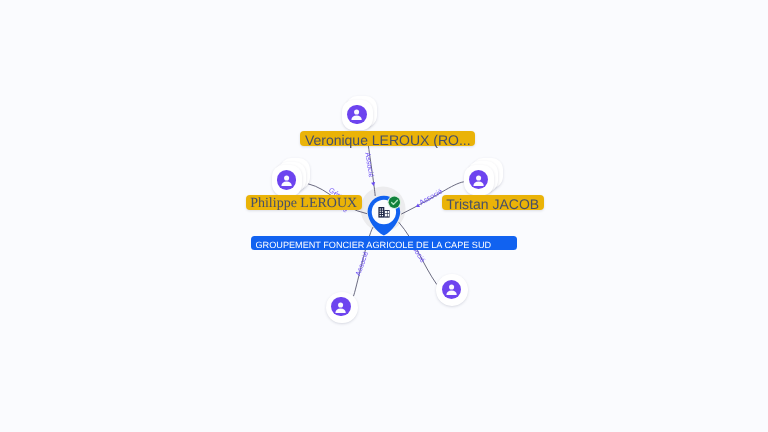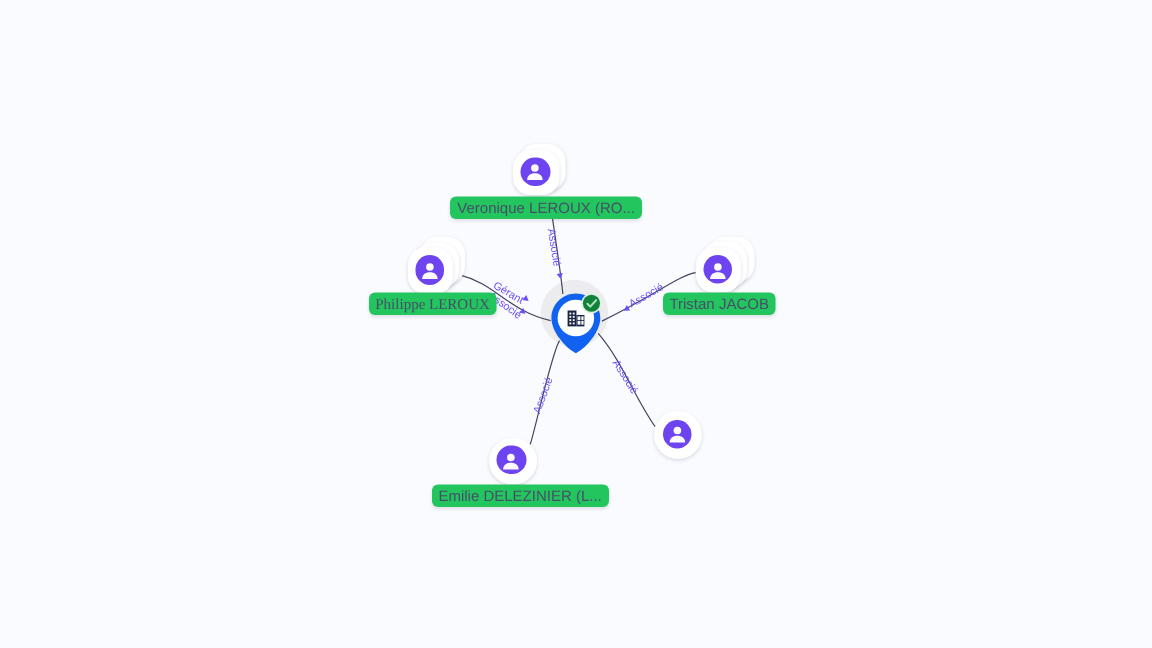--- a/index.html
+++ b/index.html
@@ -4,23 +4,23 @@
 <title>Graph</title>
 <style>
   html,body{margin:0;padding:0;}
   body{width:768px;height:432px;overflow:hidden;background:#fafbfe;
        font-family:"Liberation Sans",sans-serif;-webkit-font-smoothing:antialiased;text-rendering:geometricPrecision;}
   #stage{position:relative;width:768px;height:432px;background:#fafbfe;will-change:transform;}
   svg.graph{position:absolute;left:0;top:0;width:768px;height:432px;overflow:visible;}
   .node-label{
     position:absolute;
     opacity:.999;
-    background:#22c55e;
+    background:#eab308;
     color:#474f68;
-    font-size:10px;
+    font-size:14px;
     line-height:18px;
     height:15px;
     padding:0 4.6px;
     border-radius:4px;
     white-space:nowrap;
     box-shadow:0 1px 2.5px rgba(40,50,80,.14);
     box-sizing:border-box;
   }
   .center-label{
     position:absolute;
@@ -159,16 +159,16 @@
     <g>
       <circle cx="394.3" cy="202.2" r="6.8" fill="#ddf0e2"></circle>
       <circle cx="394.3" cy="202.2" r="5.7" fill="#11813b"></circle>
       <path d="M391.6,202.5 l1.9,1.9 l3.9,-4.2" fill="none" stroke="#aee3bd" stroke-width="1.35" stroke-linecap="round" stroke-linejoin="round"></path>
     </g>
   </svg>
 
   <div class="node-label" style="left:300.3px;top:130.7px;">Veronique LEROUX (RO...</div>
   <div class="node-label" style="left:245.6px;top:195.4px;font-family:Liberation Serif, serif;">Philippe LEROUX</div>
   <div class="node-label" style="left:441.7px;top:195.4px;">Tristan JACOB</div>
-  <div class="node-label" style="left:287.7px;top:323.4px;">Emilie DELEZINIER (L...</div>
 
+  <div class="center-label" style="left:251px;top:236px;">GROUPEMENT FONCIER AGRICOLE DE LA CAPE SUD</div>
 
 </div>
 
 </body></html>

